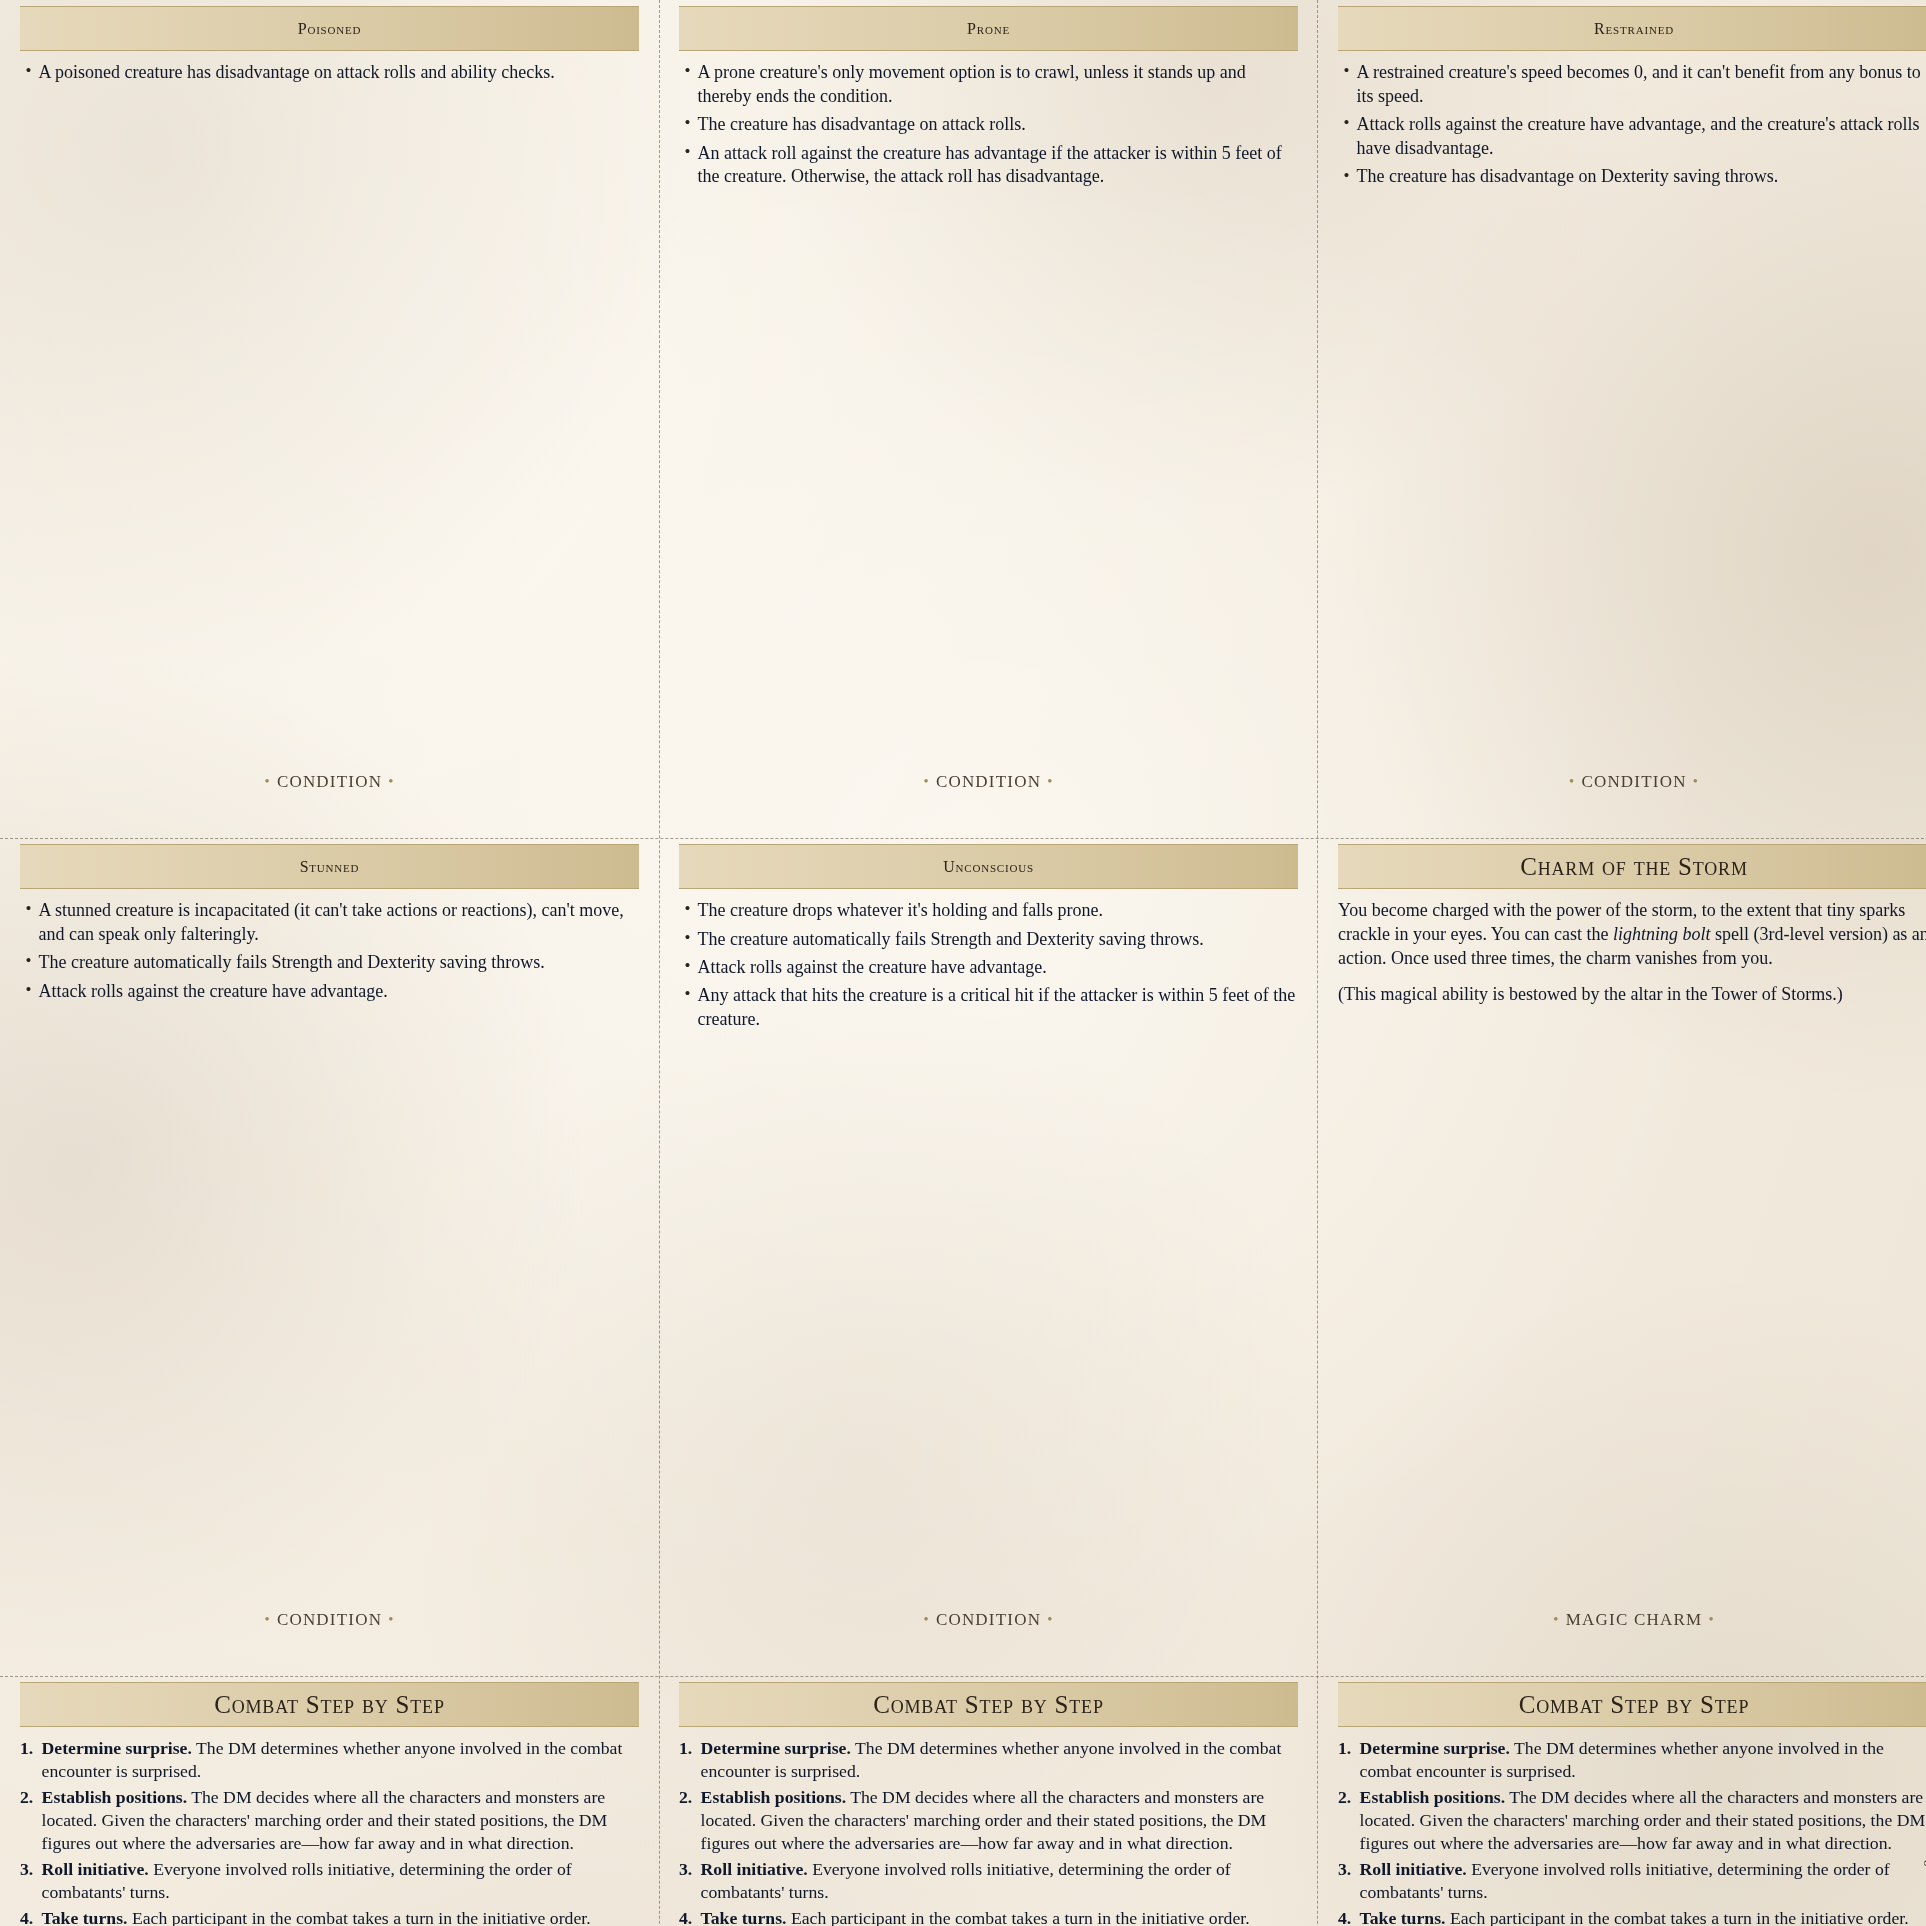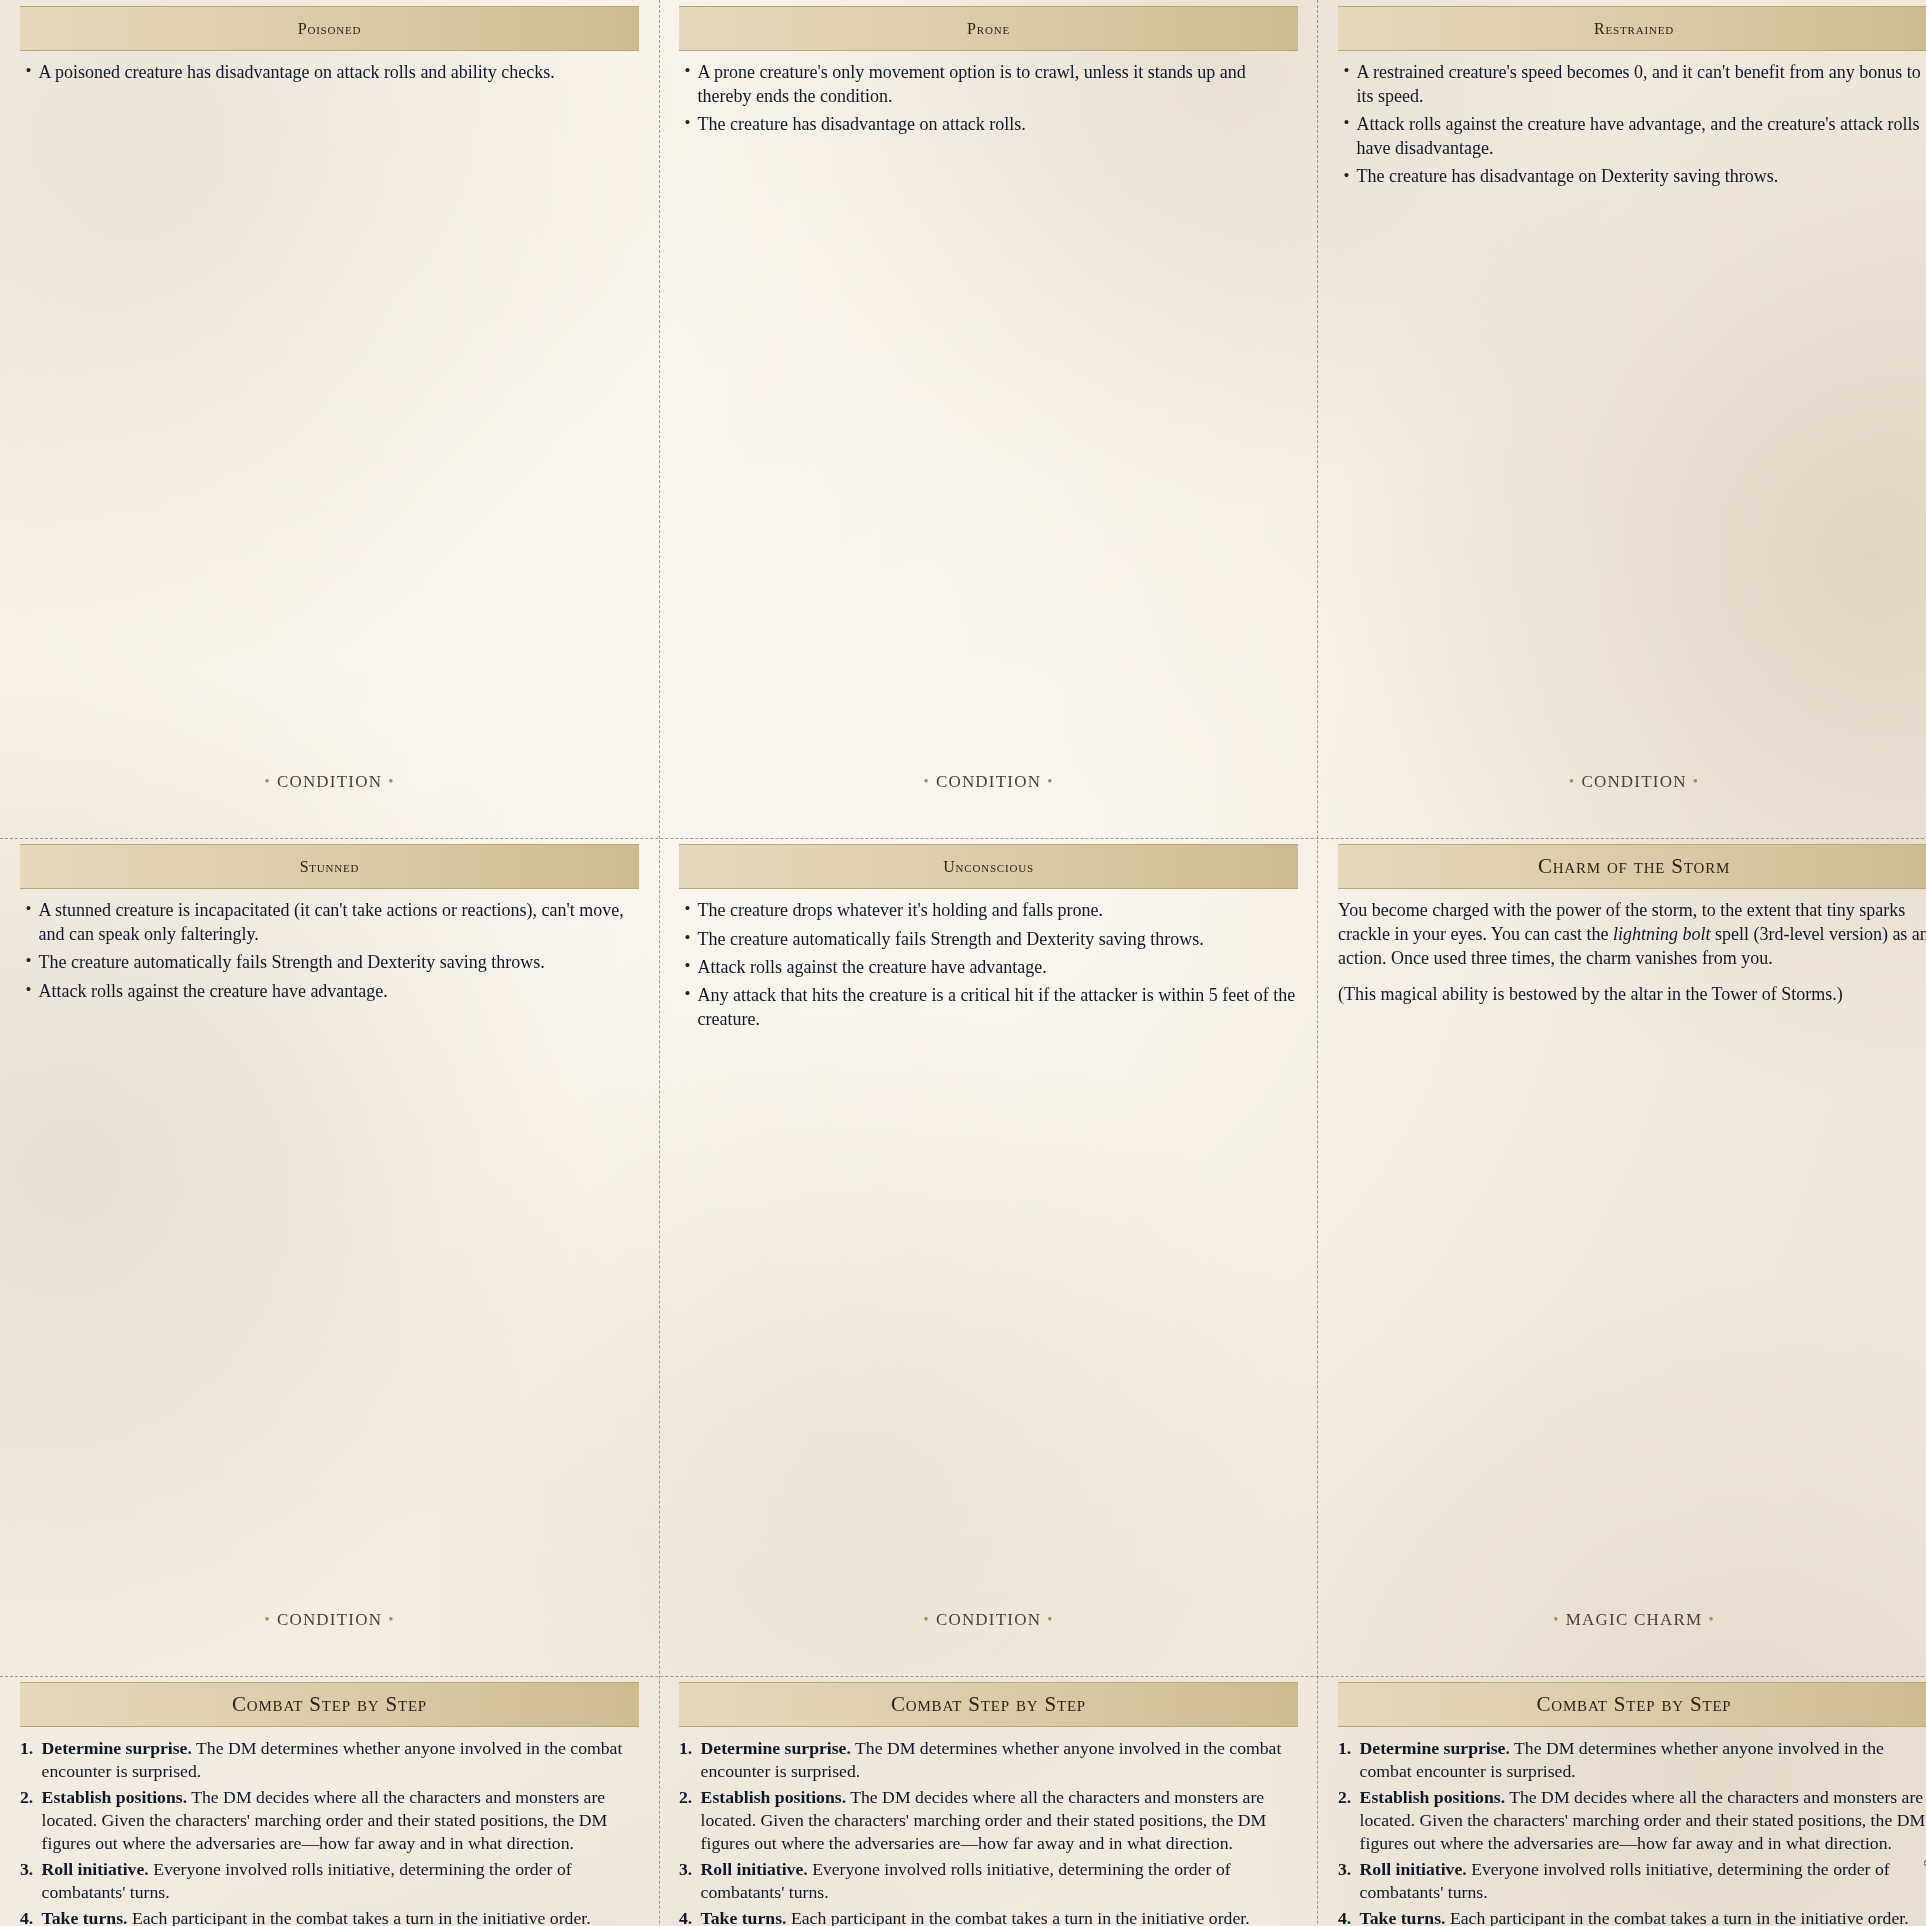--- a/index.html
+++ b/index.html
@@ -84,21 +84,21 @@
   }
   .card-title {
     font-family: "Liberation Serif", serif;
     font-variant: small-caps;
     font-size: 16px;
     letter-spacing: 0.8px;
     color: #2b231a;
     white-space: nowrap;
   }
   .card-title.small {
-    font-size: 21px;
+    font-size: 25px;
   }
 
   .card-body {
     font-size: 18px;
     line-height: 1.32;
     color: #0f172a;
   }
   ul.bullets {
     list-style: none;
     margin: 0;
@@ -196,20 +196,21 @@
   </div>
 
   <div class="card">
     <div class="card-title-bar">
       <div class="card-title">Prone</div>
     </div>
     <div class="card-body">
       <ul class="bullets">
         <li>A prone creature's only movement option is to crawl, unless it stands up and thereby ends the condition.</li>
         <li>The creature has disadvantage on attack rolls.</li>
+        <li>An attack roll against the creature has advantage if the attacker is within 5 feet of the creature. Otherwise, the attack roll has disadvantage.</li>
       </ul>
     </div>
     <div class="card-footer">
       <span class="dot">•</span><span>CONDITION</span><span class="dot">•</span>
     </div>
   </div>
 
   <div class="card">
     <div class="card-title-bar">
       <div class="card-title">Restrained</div>

